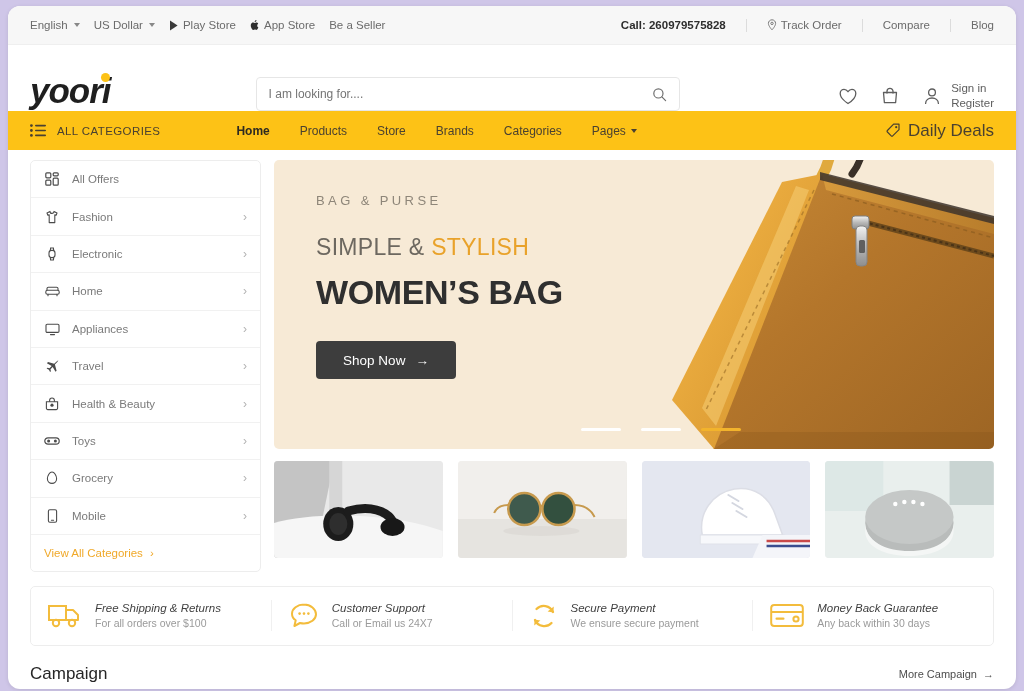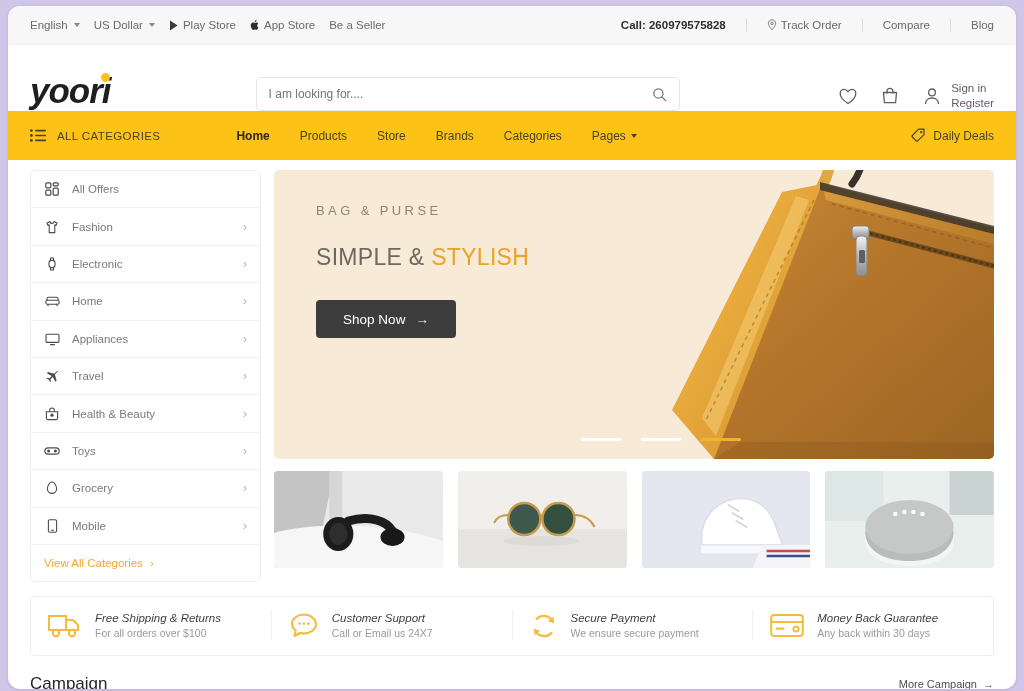--- a/index.html
+++ b/index.html
@@ -61,32 +61,32 @@
     flex: 1; border: none; outline: none;
     font-size: 12px; color: #9b9b9b; font-family: "Liberation Sans", sans-serif;
     background: transparent;
   }
   .hdr-right { margin-left: auto; display: flex; align-items: center; gap: 20px; }
   .acct { display: flex; align-items: center; gap: 8px; }
   .acct-text { font-size: 11.5px; color: #5e5e5e; line-height: 15px; }
 
   
   .nav {
-    height: 49px; background: #fdc216;
+    height: 39px; background: #fdc216;
     display: flex; align-items: center; padding: 0 22px;
     color: #3c3526;
   }
   .allcat { display: flex; align-items: center; gap: 11px; font-size: 11.5px;
             letter-spacing: .4px; color: #4a4130; }
   .nav-links { display: flex; align-items: center; gap: 30px; margin-left: 76px; }
   .nav-link { font-size: 12px; color: #4a4130; white-space: nowrap;
               display: flex; align-items: center; gap: 5px; }
   .nav-link.active { font-weight: bold; color: #2e2a21; }
   .nav-right { margin-left: auto; display: flex; align-items: center; gap: 7px;
-               font-size: 12px; color: #4a4130; }
+               font-size: 17px; color: #4a4130; }
   .chev-d { width: 0; height: 0; border-left: 3.5px solid transparent;
             border-right: 3.5px solid transparent; border-top: 4px solid #4a4130; }
 
   
   .content { display: flex; padding: 10px 22px 0 22px; gap: 13px; }
 
   
   .sidebar {
     width: 231px; border: 1px solid #ededed; border-radius: 5px;
     background: #fff; flex-shrink: 0; overflow: hidden;
@@ -468,20 +468,21 @@
 
             <path d="M150 289 L430 289 L430 272 L176 272 Z" fill="#7e5119" opacity=".25"></path>
           </svg>
         </div>
 
         <div class="hero-txt">
           <div class="kicker">BAG &amp; PURSE</div>
           <div class="sub">
             <span>SIMPLE &amp; </span><span class="hl">STYLISH</span>
           </div>
+          <div class="title">WOMEN’S BAG</div>
           <div class="shopbtn">
             <span>Shop Now</span>
             <span>→</span>
           </div>
         </div>
 
         <div class="dots">
           <span class="dash"></span>
           <span class="dash"></span>
           <span class="dash on"></span>

